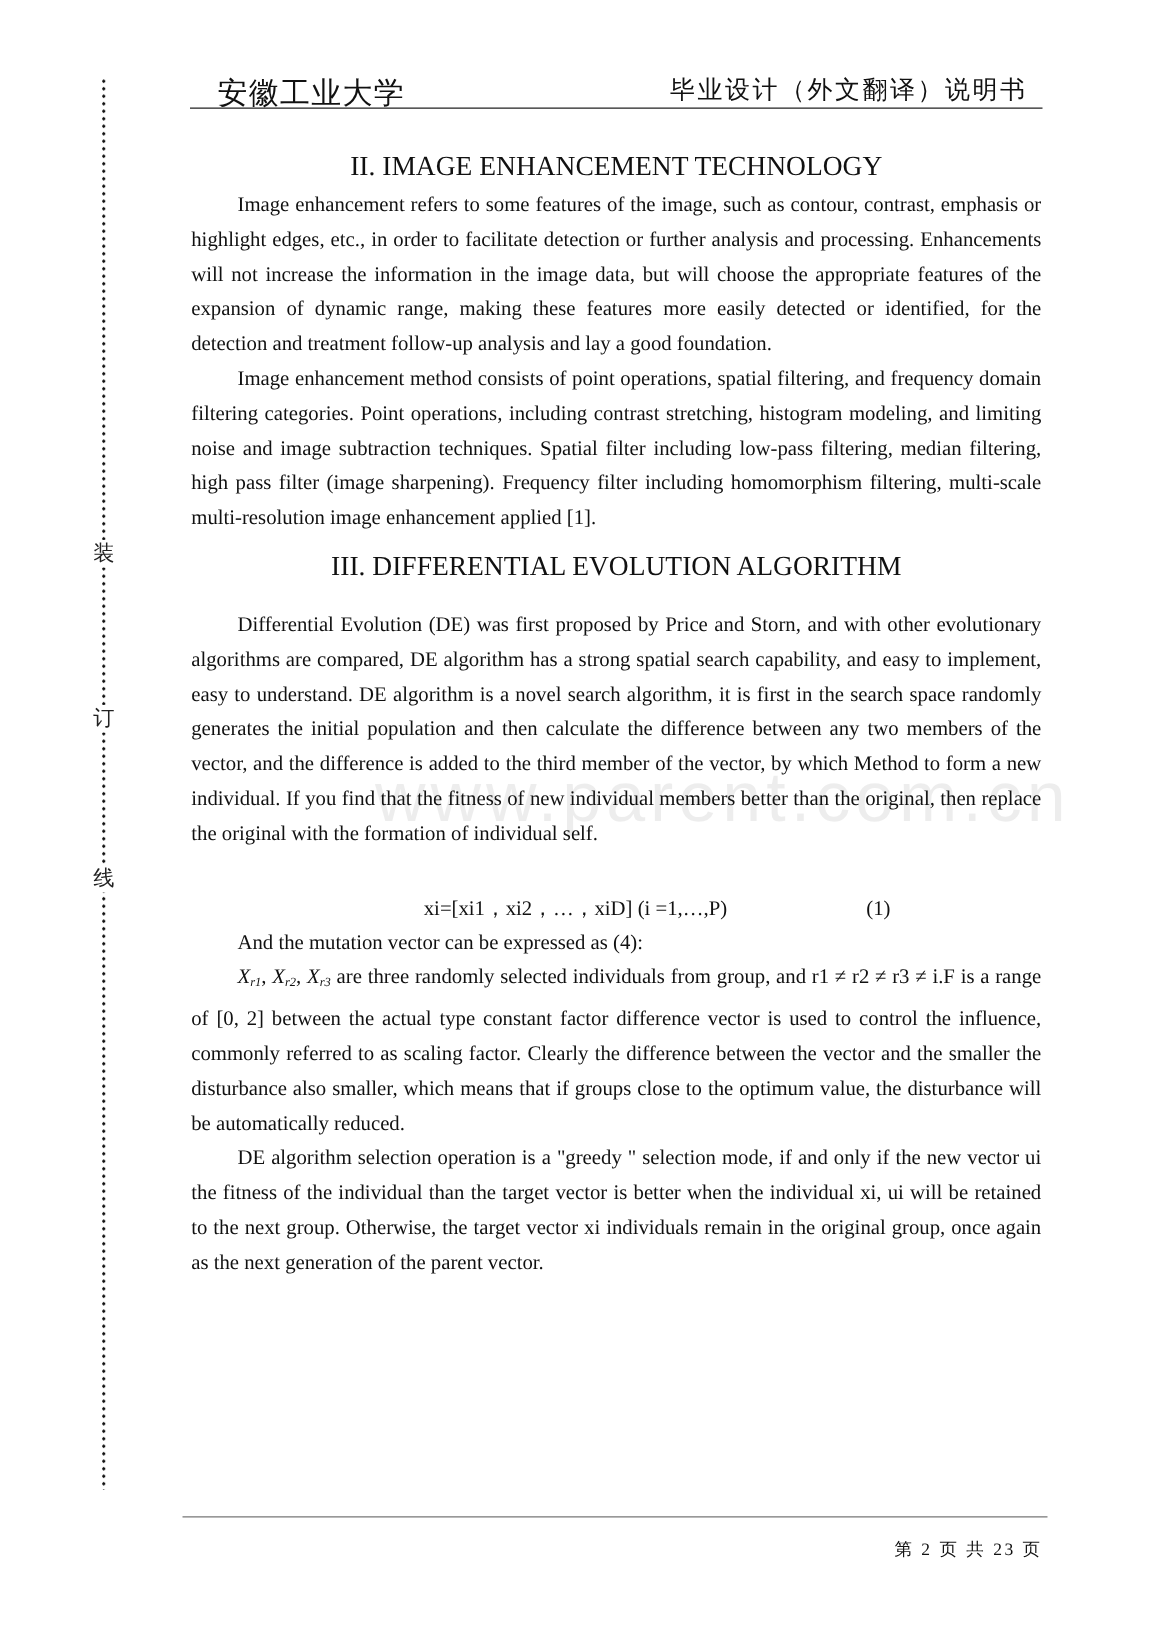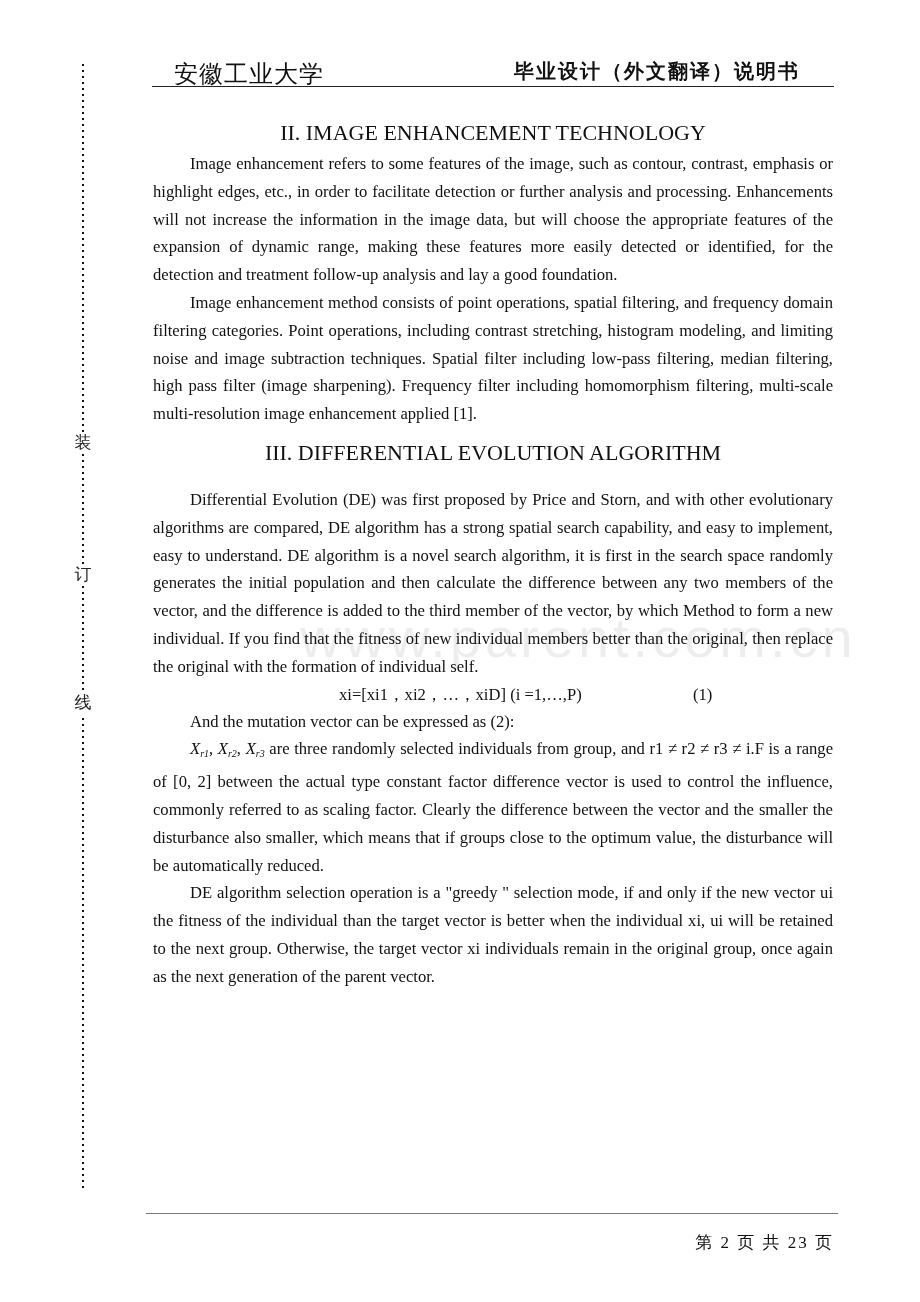--- a/index.html
+++ b/index.html
@@ -6,38 +6,38 @@
   body { width:920px; height:1302px; position:relative; overflow:hidden;
          font-family:"Liberation Serif", "DejaVu Serif", serif; color:#111; }
   .binding-line { position:absolute; left:81px; top:62px; height:1130px; width:4px;
          background-image: radial-gradient(circle, #111 1.2px, transparent 1.4px);
          background-size:4px 6px; background-repeat:repeat-y; }
   .binding-char { position:absolute; left:72px; width:22px; height:22px; background:#fff;
          font-size:17px; line-height:22px; text-align:center; color:#222; }
   .header { position:absolute; left:152px; top:56px; width:682px; height:30px;
          border-bottom:1.5px solid #222; }
   .header-left { position:absolute; left:22px; top:2px; font-size:24px; letter-spacing:1px; }
-  .header-right { position:absolute; right:34px; top:2px; font-size:20px; letter-spacing:2px;font-weight:bold; }
+  .header-right { position:absolute; right:12px; top:2px; font-size:20px; letter-spacing:2px; }
   .content { position:absolute; left:153px; top:104px; width:680px; }
   h2 { font-weight:normal; font-size:22px; text-align:center; margin:0; line-height:34px; }
   h2.s2 { margin-top:12px; }
   h2.s3 { margin-top:8px; margin-bottom:16px; }
   p { margin:0; font-size:16.6px; line-height:27.8px; text-align:justify; text-indent:37px; }
-  .eq1 { position:relative; height:27px; font-size:16.6px; line-height:27px; }
+  .eq1 { position:relative; height:27px; font-size:16.6px; line-height:27px;margin-top:32px; }
   .eq1 .expr { position:absolute; left:186px; }
   .eq1 .num { position:absolute; left:540px; }
   .eq2 { position:relative; height:32px; font-size:16.6px; line-height:32px; }
   .eq2 .expr { position:absolute; left:310px; font-style:normal; }
   .eq2 .num { position:absolute; right:0; }
   i.v { font-style:italic; }
   sub { font-size:10px; font-style:italic; vertical-align:-3px; }
   .watermark { position:absolute; left:300px; top:605px; font-family:"Liberation Sans", sans-serif;
          font-size:56px; color:rgba(0,0,0,0.07); letter-spacing:4px; pointer-events:none; }
   .footer-line { position:absolute; left:146px; top:1213px; width:692px; border-top:1.5px solid #777; }
-  .footer { position:absolute; right:86px; top:1231px; font-size:17px; letter-spacing:2px; }
+  .footer { position:absolute; right:86px; top:1231px; font-size:14px; letter-spacing:2px; }
 </style>
 </head>
 <body>
 
 <div class="binding-line"></div>
 <div class="binding-char" style="top:432px">装</div>
 <div class="binding-char" style="top:564px">订</div>
 <div class="binding-char" style="top:692px">线</div>
 
 <div class="header">
@@ -53,21 +53,21 @@
   <p>Image enhancement method consists of point operations, spatial filtering, and frequency domain filtering categories. Point operations, including contrast stretching, histogram modeling, and limiting noise and image subtraction techniques. Spatial filter including low-pass filtering, median filtering, high pass filter (image sharpening). Frequency filter including homomorphism filtering, multi-scale multi-resolution image enhancement applied [1].</p>
 
   <h2 class="s3">III. DIFFERENTIAL EVOLUTION ALGORITHM</h2>
   <p>Differential Evolution (DE) was first proposed by Price and Storn, and with other evolutionary algorithms are compared, DE algorithm has a strong spatial search capability, and easy to implement, easy to understand. DE algorithm is a novel search algorithm, it is first in the search space randomly generates the initial population and then calculate the difference between any two members of the vector, and the difference is added to the third member of the vector, by which Method to form a new individual. If you find that the fitness of new individual members better than the original, then replace the original with the formation of individual self.</p>
 
   <div class="eq1">
     <span class="expr">xi=[xi1，xi2，…，xiD] (i =1,…,P)</span>
     <span class="num">(1)</span>
   </div>
 
-  <p>And the mutation vector can be expressed as (2):</p>
+  <p>And the mutation vector can be expressed as (4):</p>
 
 
   <p><i class="v">X</i><sub>r1</sub><span>, </span><i class="v">X</i><sub>r2</sub><span>, </span><i class="v">X</i><sub>r3</sub> <span>are three randomly selected individuals from group, and r1 ≠ r2 ≠ r3 ≠ i.F is a range of [0, 2] between the actual type constant factor difference vector is used to control the influence, commonly referred to as scaling factor. Clearly the difference between the vector and the smaller the disturbance also smaller, which means that if groups close to the optimum value, the disturbance will be automatically reduced.</span></p>
 
   <p>DE algorithm selection operation is a "greedy " selection mode, if and only if the new vector ui the fitness of the individual than the target vector is better when the individual xi, ui will be retained to the next group. Otherwise, the target vector xi individuals remain in the original group, once again as the next generation of the parent vector.</p>
 </div>
 
 <div class="footer-line"></div>
 <div class="footer">第 2 页 共 23 页</div>
 

